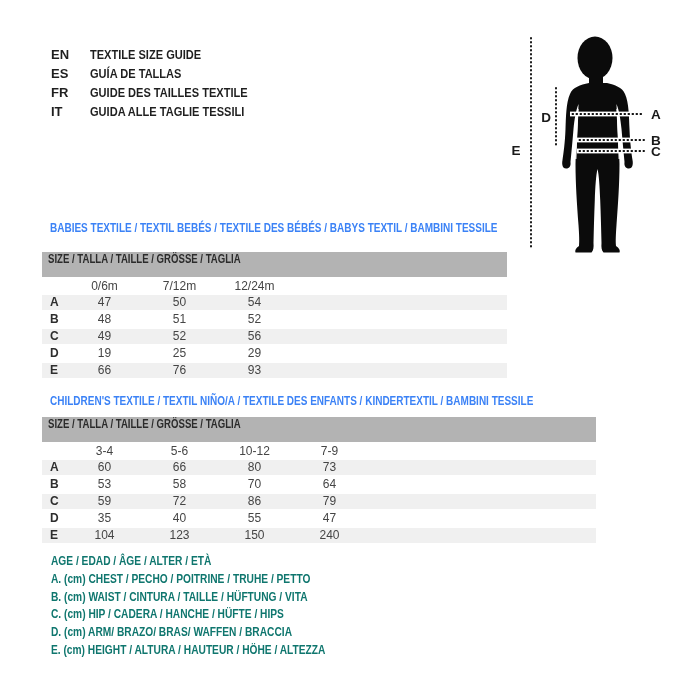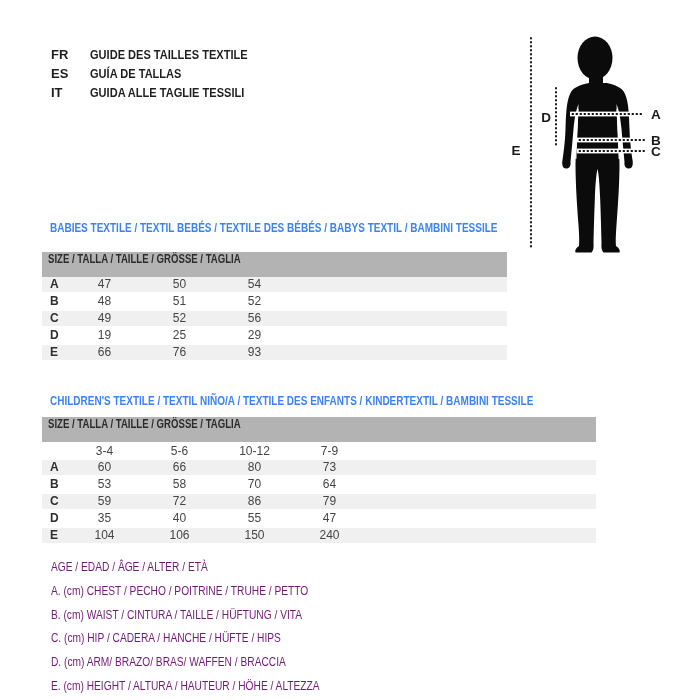--- a/index.html
+++ b/index.html
@@ -30,35 +30,39 @@
   .t-row { display:grid; height:15px; line-height:15px; margin-bottom:2px; font-size:12px; }
   .t-row.colhead { height:18px; line-height:18px; margin-bottom:0; color:#3a3a3a; }
   .babies-grid { grid-template-columns:25px 75px 75px 75px; }
   .children-grid { grid-template-columns:25px 75px 75px 75px 75px; }
   .t-row .cell { text-align:center; color:#454545; }
   .t-row .letter { text-align:left; padding-left:8px; color:#2e2e2e; font-weight:600; }
   .t-row.stripe { background:#f0f0f0; }
 
   
   .legend { left:51px; top:553px; }
-  .legend-line { height:17.8px; line-height:17.8px; font-size:12px; font-weight:normal; color:#701a75;margin-top:6px; }
+  .legend-line { height:17.8px; line-height:17.8px; font-size:12px; font-weight:bold; color:#0f766e; }
 
   svg text { font-family:"Liberation Sans", sans-serif; }
 </style>
 </head>
 <body>
 
 <div class="abs lang">
   <div class="lang-row">
+    <span class="lang-code">EN</span>
+    <span class="cond85">TEXTILE SIZE GUIDE</span>
+  </div>
+  <div class="lang-row">
+    <span class="lang-code">ES</span>
+    <span class="cond85">GUÍA DE TALLAS</span>
+  </div>
+  <div class="lang-row">
     <span class="lang-code">FR</span>
     <span class="cond85">GUIDE DES TAILLES TEXTILE</span>
-  </div>
-  <div class="lang-row">
-    <span class="lang-code">ES</span>
-    <span class="cond85">GUÍA DE TALLAS</span>
   </div>
   <div class="lang-row">
     <span class="lang-code">IT</span>
     <span class="cond85">GUIDA ALLE TAGLIE TESSILI</span>
   </div>
 </div>
 
 <svg class="abs" style="left:500px; top:25px;" width="190" height="245" viewBox="0 0 190 245">
 
   <line x1="31" y1="13" x2="31" y2="225" stroke="#161616" stroke-width="2" stroke-dasharray="0.6 3.4" stroke-linecap="round"></line>
@@ -122,20 +126,26 @@
   <text x="16" y="130" font-size="13.5" font-weight="600" fill="#1a1a1a" text-anchor="middle">E</text>
 </svg>
 
 <div class="abs sec-title" style="left:50px; top:221px;">
   <span class="cond80">BABIES TEXTILE / TEXTIL BEBÉS / TEXTILE DES BÉBÉS / BABYS TEXTIL / BAMBINI TESSILE</span>
 </div>
 <div class="abs size-table" style="left:42px; top:252px; width:465px;">
   <div class="size-bar">
     <span class="cond80">SIZE / TALLA / TAILLE / GRÖSSE / TAGLIA</span>
   </div>
+  <div class="t-row colhead babies-grid">
+    <div class="letter"></div>
+    <div class="cell">0/6m</div>
+    <div class="cell">7/12m</div>
+    <div class="cell">12/24m</div>
+  </div>
   <div class="t-row stripe babies-grid">
     <div class="letter">A</div>
     <div class="cell">47</div>
     <div class="cell">50</div>
     <div class="cell">54</div>
   </div>
   <div class="t-row babies-grid">
     <div class="letter">B</div>
     <div class="cell">48</div>
     <div class="cell">51</div>
@@ -199,21 +209,21 @@
   <div class="t-row children-grid">
     <div class="letter">D</div>
     <div class="cell">35</div>
     <div class="cell">40</div>
     <div class="cell">55</div>
     <div class="cell">47</div>
   </div>
   <div class="t-row stripe children-grid">
     <div class="letter">E</div>
     <div class="cell">104</div>
-    <div class="cell">106</div>
+    <div class="cell">123</div>
     <div class="cell">150</div>
     <div class="cell">240</div>
   </div>
 </div>
 
 <div class="abs legend">
   <div class="legend-line">
     <span class="cond85">AGE / EDAD / ÂGE / ALTER / ETÀ</span>
   </div>
   <div class="legend-line">

